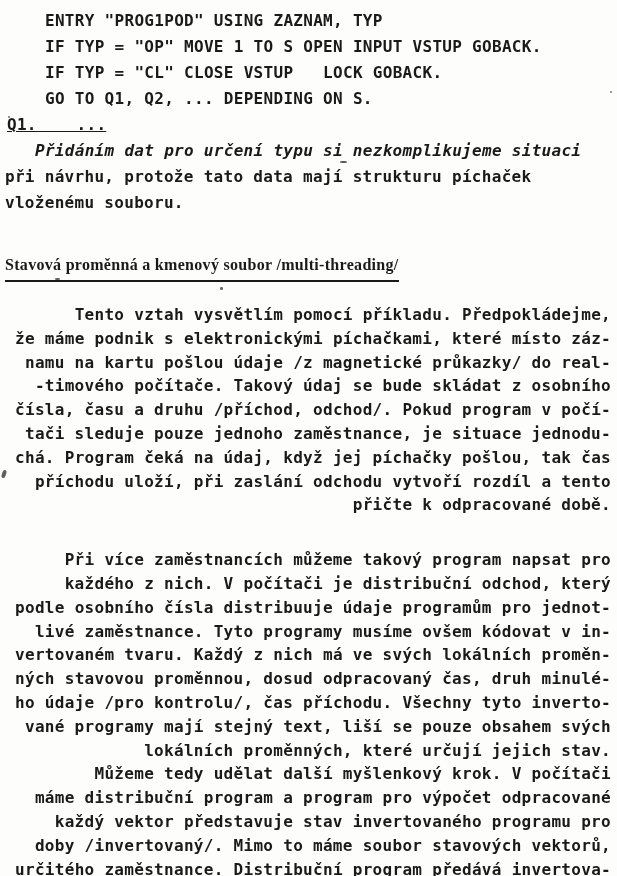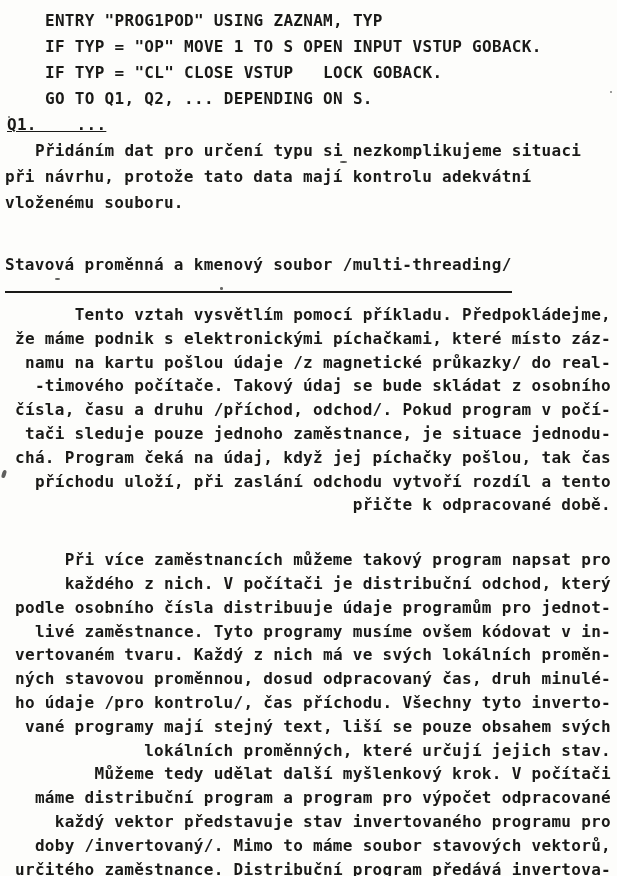--- a/index.html
+++ b/index.html
@@ -13,27 +13,28 @@
     color: #1a1a18;
     letter-spacing: 0.3px;
     position: relative;
   }
   .page { padding: 8px 6px 0 5px; }
   .line { white-space: pre; line-height: 26px; height: 26px; }
   .code-block .line { margin-left: 40px; }
   .q-line { margin-left: 2px; text-decoration: underline; }
   .para .line { margin-left: 0; }
   .para1 { margin-top: 0; }
-  .para1 .first { text-indent: 30px; }
+  .para1 .first { text-indent: 30px; font-style: italic; }
   .heading-row { margin-top: 36px; height: 26px; line-height: 26px; }
   .heading {
     display: inline-block;
     white-space: pre;
     border-bottom: 2.5px solid #1a1a18;
-    padding-bottom: 13px;
+    padding-bottom: 2px;
+    font-family: Liberation Serif, serif;
   }
   .body-text { margin-top: 25px; text-align: right; }
   .body-text .line { line-height: 23.8px; height: 23.8px; }
   .para2 .first { text-indent: 16px; }
   .para3 .first { text-indent: 22px; margin-top: 31px; }
   .para4 .first { text-indent: 24px; }
   .speck { position: absolute; background: #2a2a28; border-radius: 40%; }
   .s1 { left: 340px; top: 161px; width: 7px; height: 2px; opacity: .8; }
   .s2 { left: 2px;   top: 470px; width: 4px; height: 8px; transform: rotate(18deg); opacity: .75; }
   .s3 { left: 220px; top: 287px; width: 3px; height: 3px; opacity: .7; }
@@ -49,21 +50,21 @@
   <div class="code-block">
     <div class="line">ENTRY "PROG1POD" USING ZAZNAM, TYP</div>
     <div class="line">IF TYP = "OP" MOVE 1 TO S OPEN INPUT VSTUP GOBACK.</div>
     <div class="line">IF TYP = "CL" CLOSE VSTUP   LOCK GOBACK.</div>
     <div class="line">GO TO Q1, Q2, ... DEPENDING ON S.</div>
   </div>
   <div class="line q-line">Q1.    ...</div>
 
   <div class="para para1">
     <div class="line first">Přidáním dat pro určení typu si nezkomplikujeme situaci</div>
-    <div class="line">při návrhu, protože tato data mají kontrolu adekvátní</div>
+    <div class="line">při návrhu, protože tato data mají strukturu píchaček</div>
     <div class="line">vloženému souboru.</div>
   </div>
 
   <div class="heading-row">
     <span class="heading">Stavová proměnná a kmenový soubor /multi-threading/</span>
   </div>
 
   <div class="body-text">
     <div class="para para2">
       <div class="line first">Tento vztah vysvětlím pomocí příkladu. Předpokládejme,</div>

